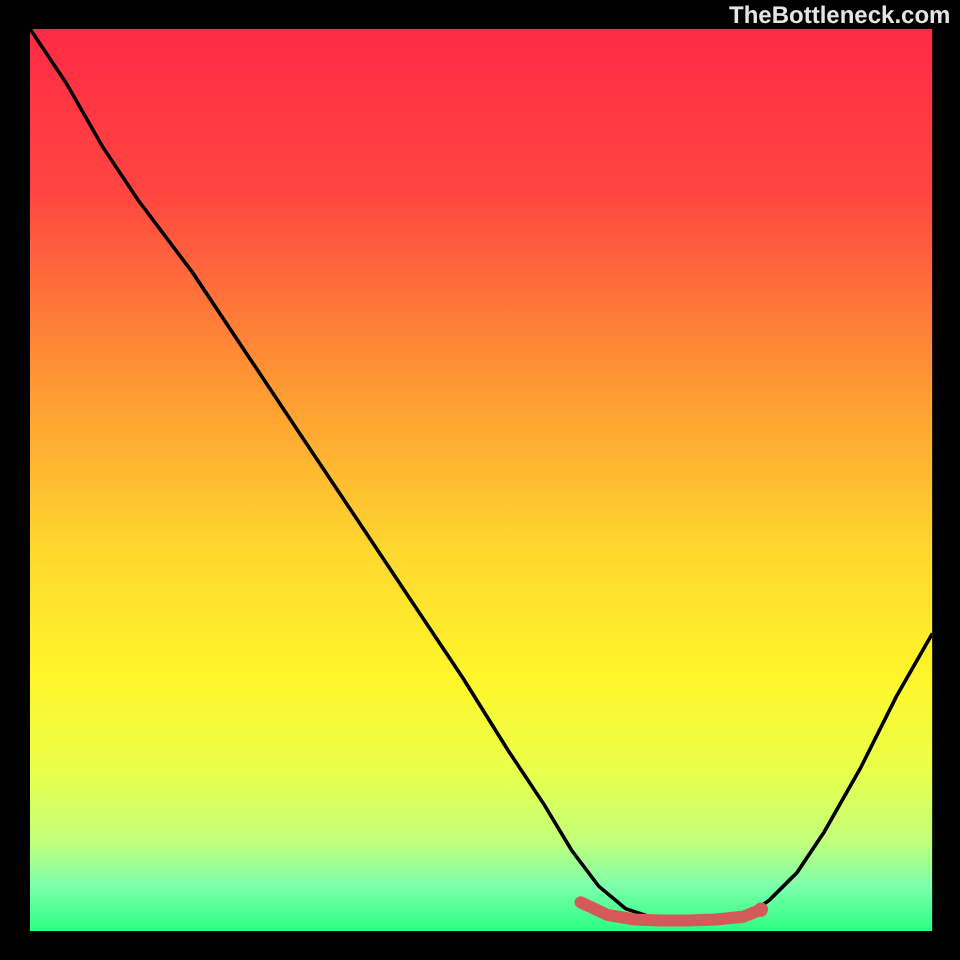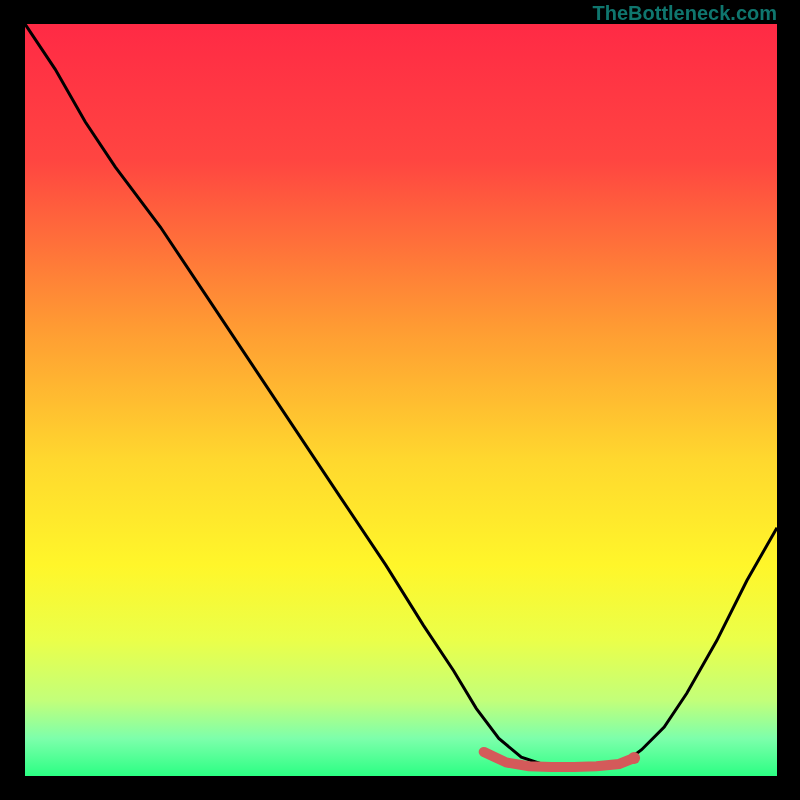--- a/index.html
+++ b/index.html
@@ -6,22 +6,22 @@
   body {
     width: 800px;
     height: 800px;
     background: #000;
     position: relative;
     font-family: Arial, Helvetica, sans-serif;
   }
   .watermark {
     position: absolute;
     top: 2px;
-    right: 23px;
-    color: #0f766e;
+    right: 8px;
+    color: #e5e5e5;
     font-size: 20px;
     font-weight: bold;
     z-index: 10;
   }
   .plot {
     position: absolute;
     left: 25px;
     top: 24px;
     width: 752px;
     height: 752px;

